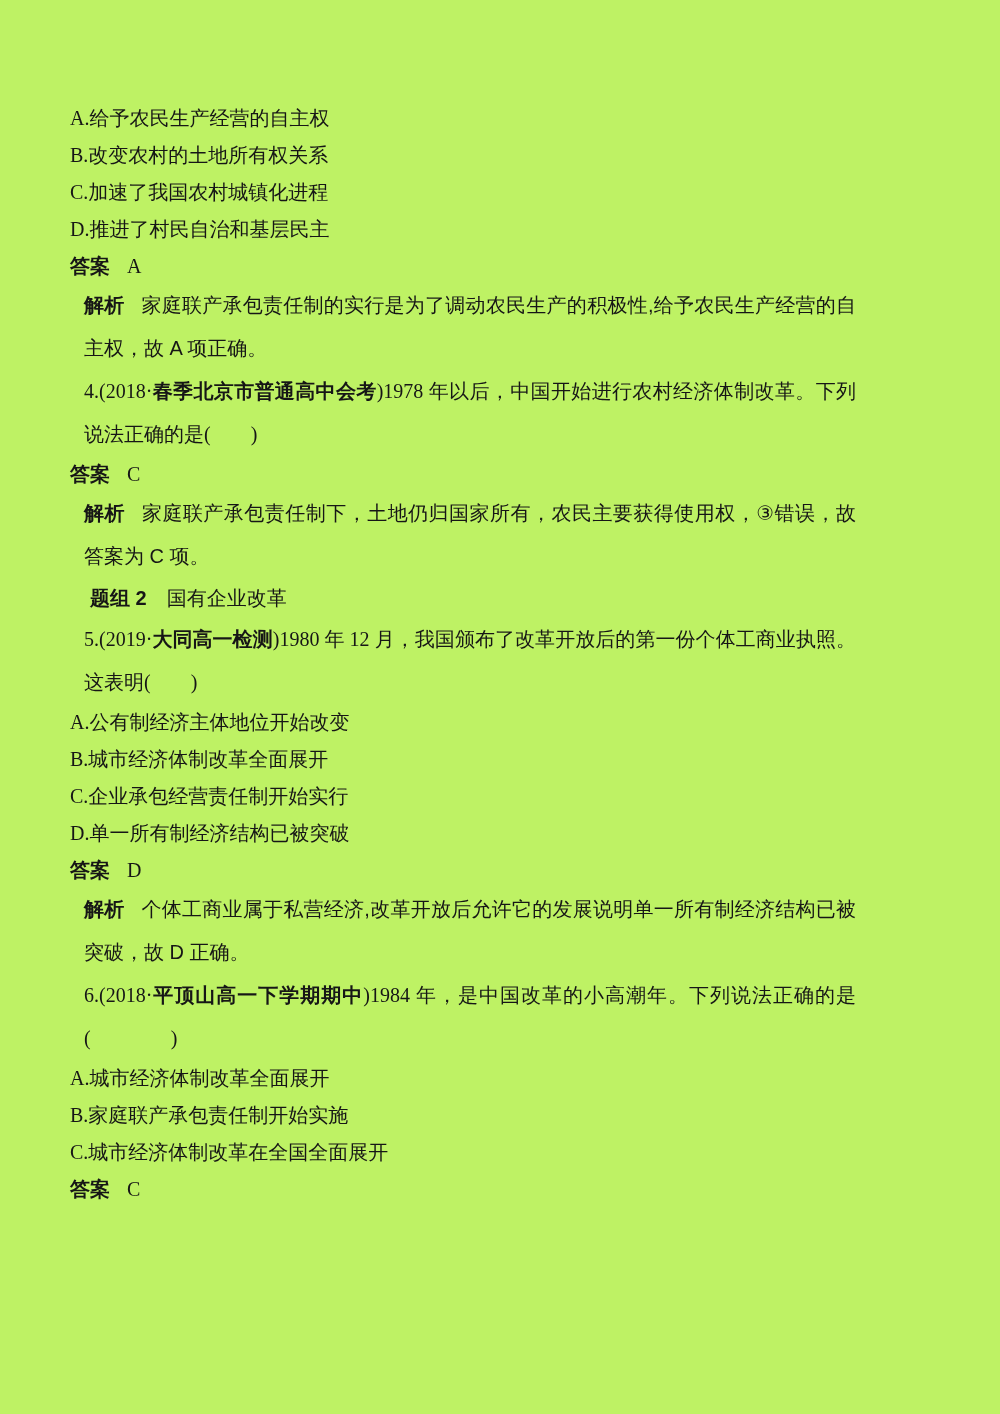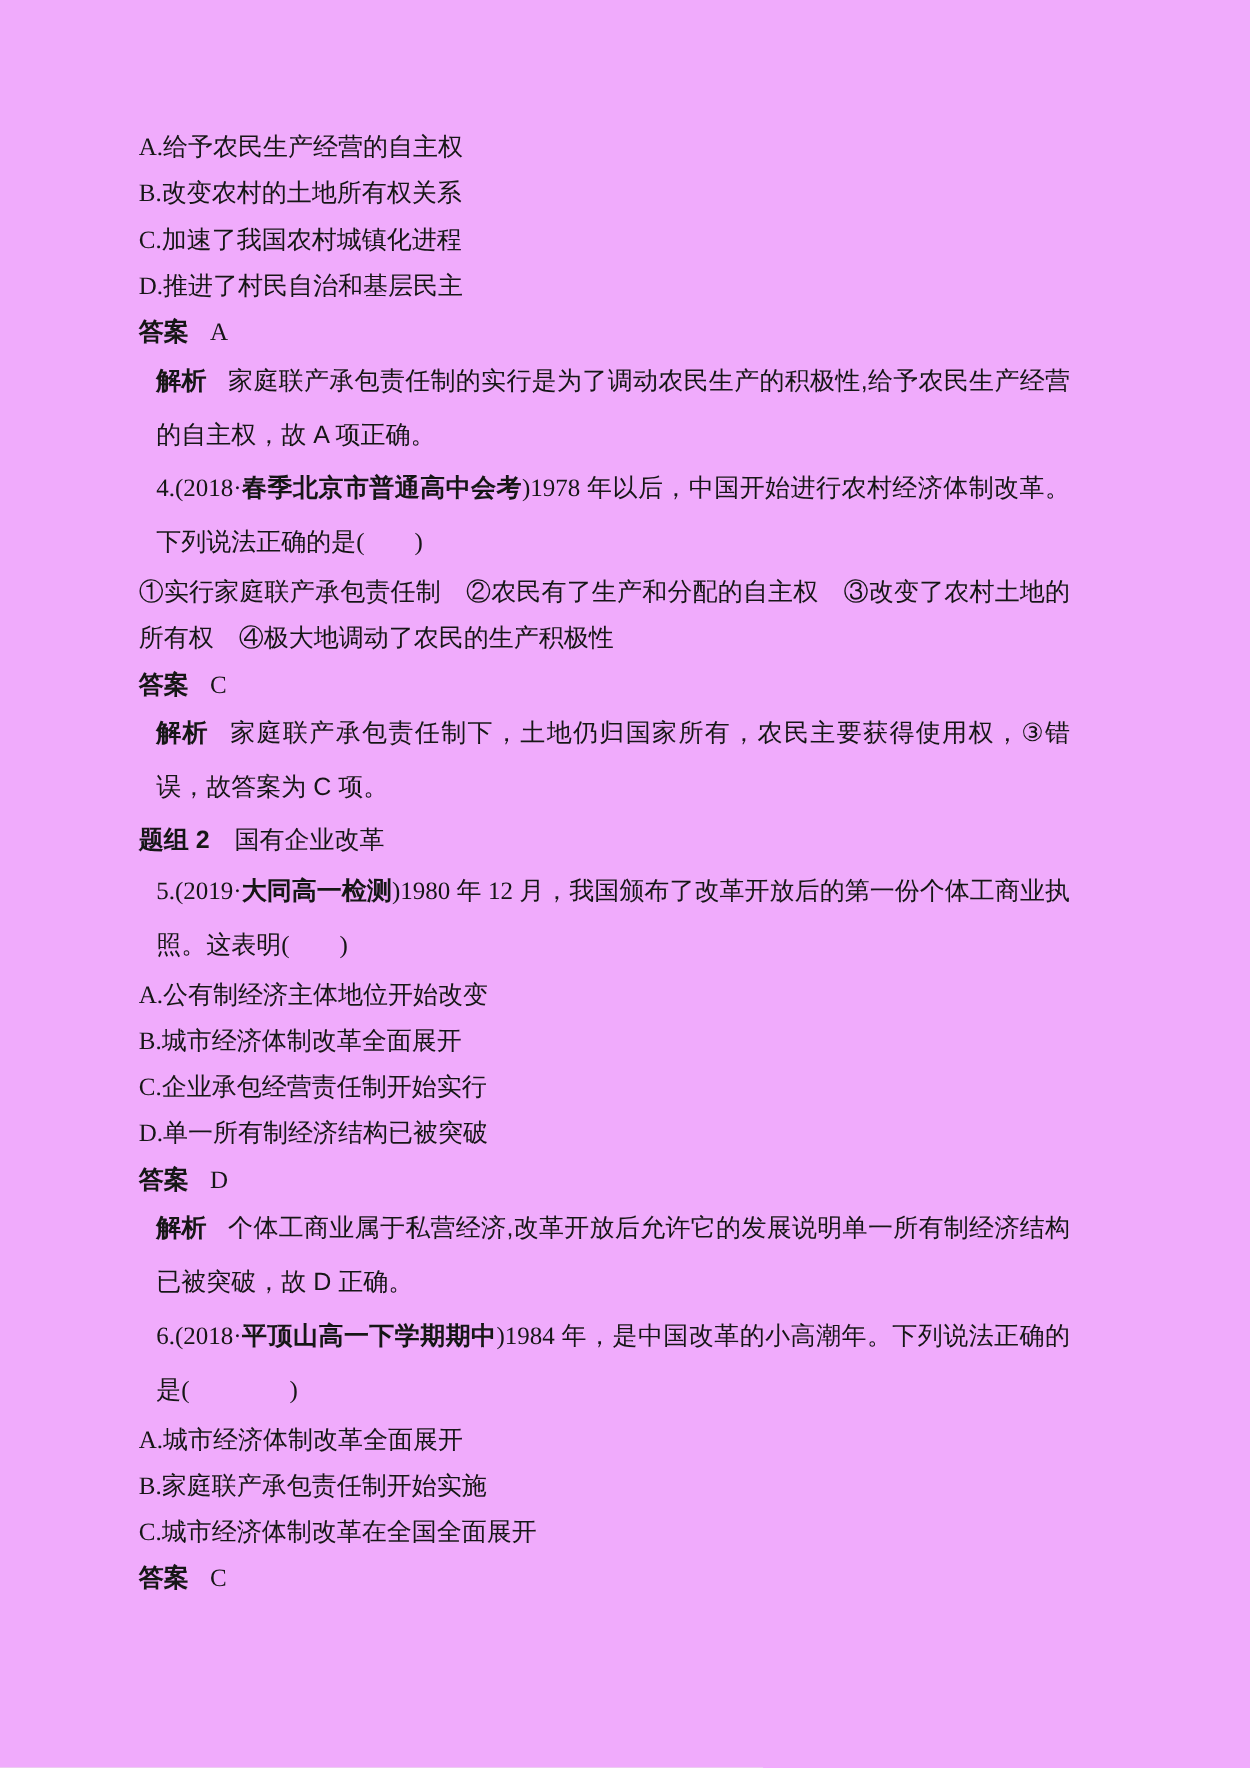--- a/index.html
+++ b/index.html
@@ -1,29 +1,29 @@
 <!DOCTYPE html>
 <html><head>
 <meta charset="utf-8">
 <style>
   html, body { margin: 0; padding: 0; background: #e8e8e8; }
   .page {
     position: relative;
     width: 1000px;
     height: 1414px;
     margin: 0 auto;
-    background: #f0abfc;
+    background: #bef264;
     box-sizing: border-box;
-    padding: 100px 144px 0 111px;
+    padding: 100px 144px 0 70px;
     color: #161616;
     font-size: 20px;
     overflow: hidden;
   }
   .serif { font-family: "Liberation Serif", "DejaVu Serif", serif; }
-  .sans  { font-family: "Liberation Sans", "DejaVu Sans", sans-serif; }
+  .sans  { font-family: "Liberation Sans", "DejaVu Sans", sans-serif; margin-left: 20px; }
 
   .opt   { line-height: 37px; }
   .ans   { line-height: 36px; }
   .para  { line-height: 43px; text-align: justify; margin-left: 14px; }
   .items { line-height: 37px; text-align: justify; }
   .choices { line-height: 37px; }
   .group { line-height: 40px; }
 
   .label {
     font-weight: 700;
@@ -53,21 +53,20 @@
   <div class="ans">
     <span class="label">答案</span><span class="ans-val">A</span>
   </div>
   <div class="para analysis-text">
     <span class="label">解析</span><span>家庭联产承包责任制的实行是为了调动农民生产的积极性,给予农民生产经营的自主权，故 A 项正确。</span>
   </div>
 
   <div class="para serif">
     <span>4.(2018·</span><span class="stem-source">春季北京市普通高中会考</span><span>)1978 年以后，中国开始进行农村经济体制改革。下列说法正确的是(　　)</span>
   </div>
-  <div class="items serif">①实行家庭联产承包责任制　②农民有了生产和分配的自主权　③改变了农村土地的所有权　④极大地调动了农民的生产积极性</div>
   <div class="ans">
     <span class="label">答案</span><span class="ans-val">C</span>
   </div>
   <div class="para analysis-text">
     <span class="label">解析</span><span>家庭联产承包责任制下，土地仍归国家所有，农民主要获得使用权，③错误，故答案为 C 项。</span>
   </div>
 
   <div class="group sans">
     <span class="group-label">题组 2</span><span>国有企业改革</span>
   </div>

